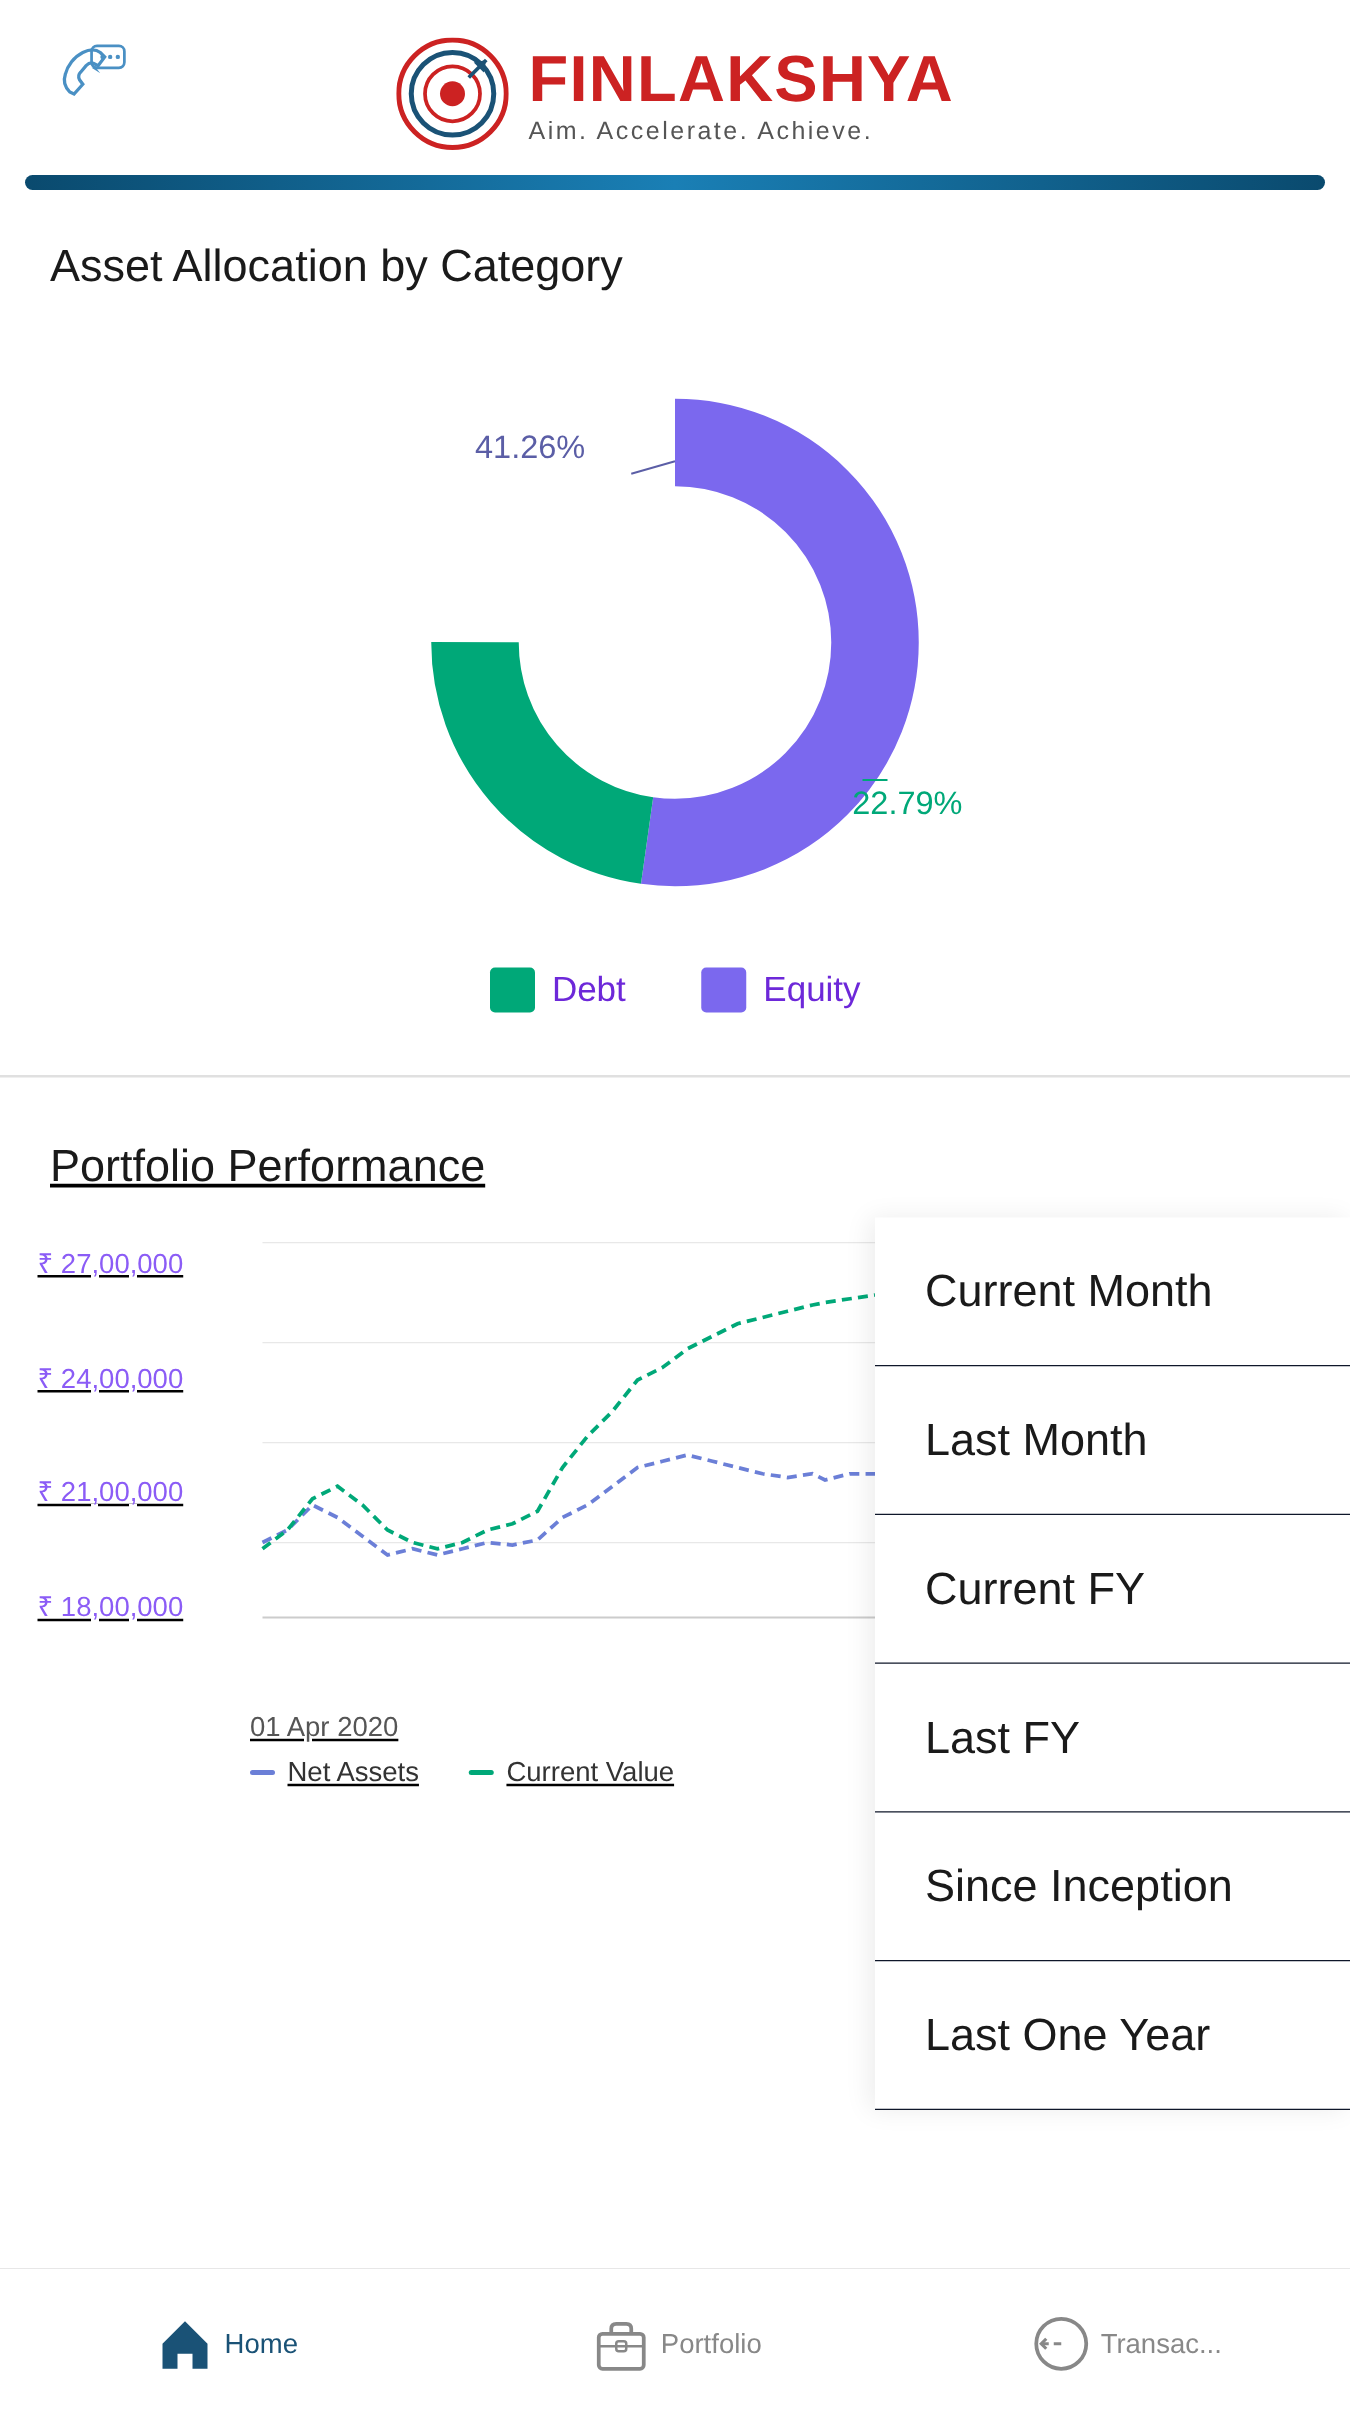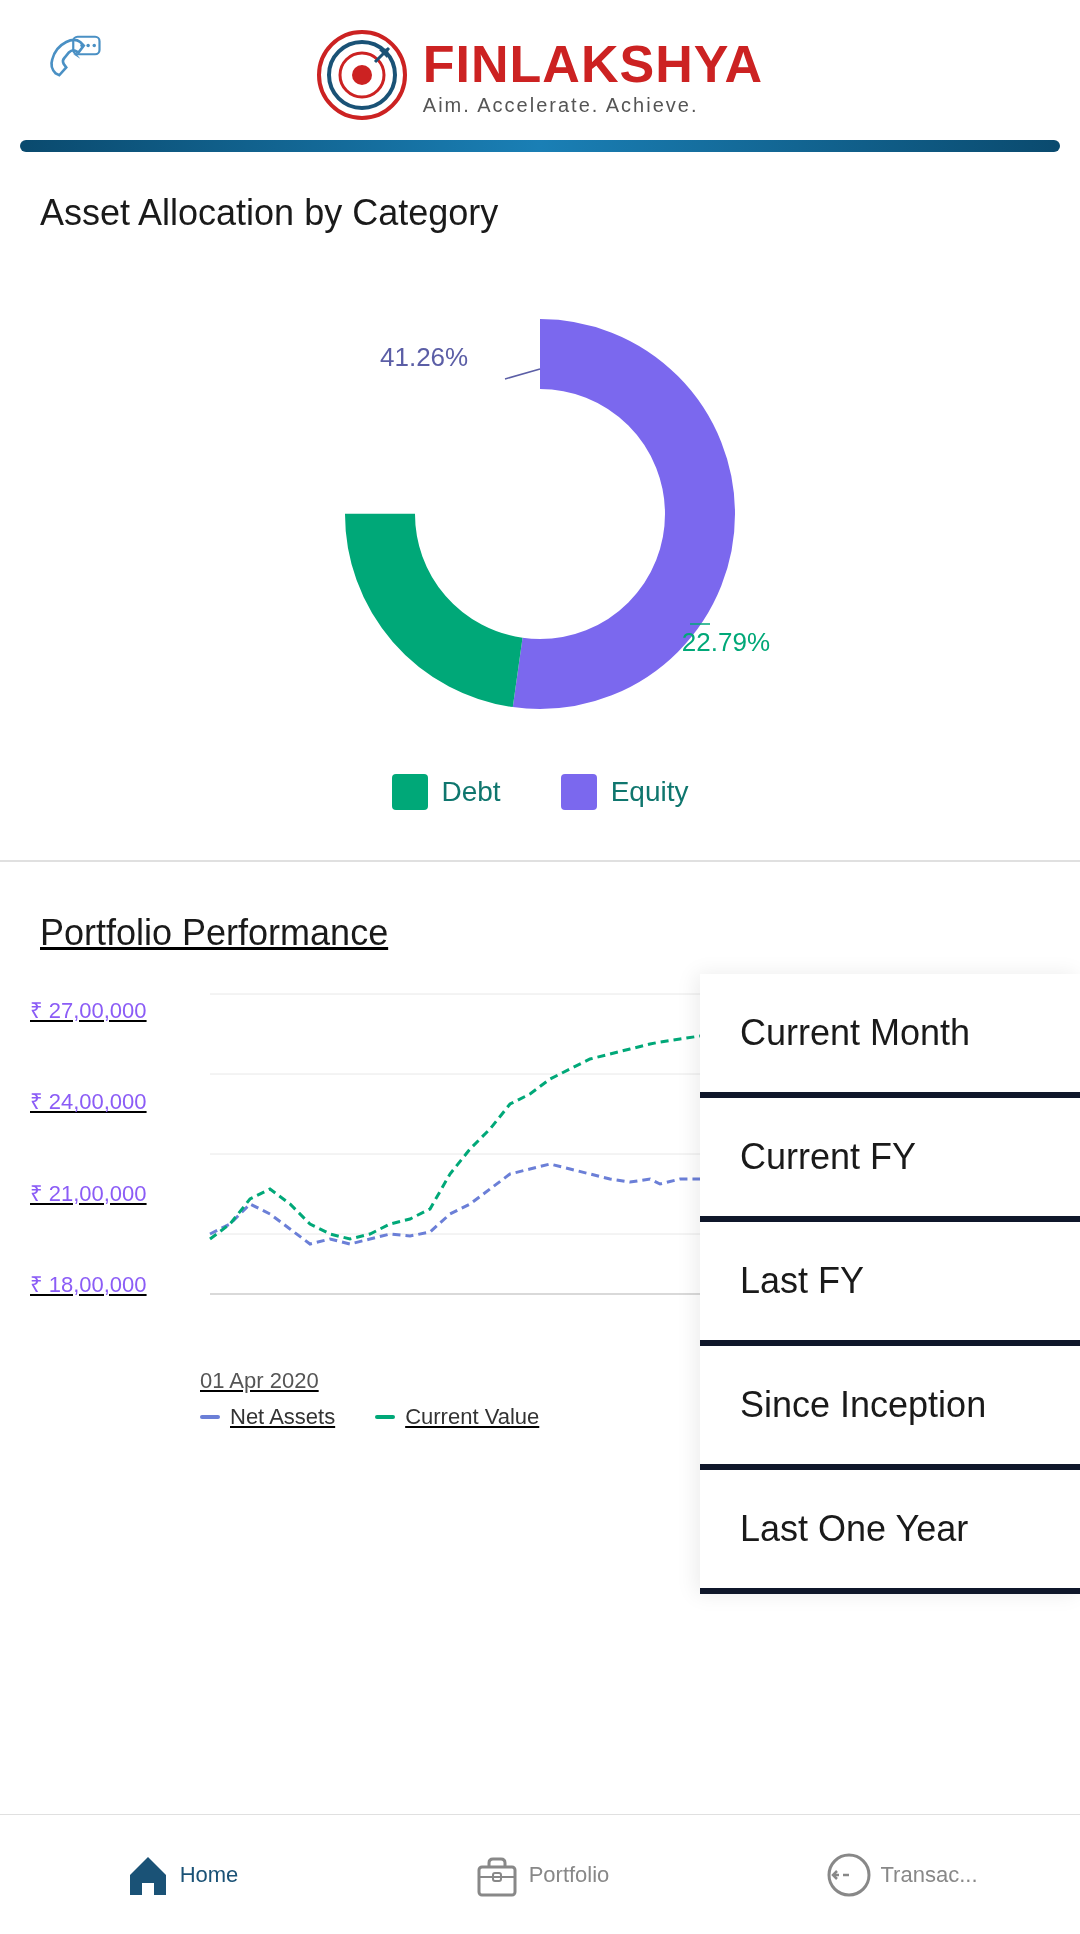--- a/index.html
+++ b/index.html
@@ -110,21 +110,21 @@
       display: flex;
       gap: 60px;
       margin-top: 20px;
       align-items: center;
     }
     .legend-item {
       display: flex;
       align-items: center;
       gap: 14px;
       font-size: 28px;
-      color: #0f766e;
+      color: #6d28d9;
     }
     .legend-box {
       width: 36px;
       height: 36px;
       border-radius: 4px;
     }
     .legend-box.debt { background: #00a878; }
     .legend-box.equity { background: #7b68ee; }
 
     
@@ -174,21 +174,21 @@
       top: 0;
       width: 380px;
       background: #fff;
       z-index: 10;
       box-shadow: -4px 0 20px rgba(0,0,0,0.08);
     }
     .dropdown-item {
       padding: 38px 40px;
       font-size: 36px;
       color: #1a1a1a;
-      border-bottom: 6px solid #0f172a;
+      border-bottom: 1px solid #0f172a;
       cursor: pointer;
     }
 
     
     .chart-x-label {
       padding: 10px 0 10px 200px;
       font-size: 22px;
       color: #555;
     }
     .chart-legend {
@@ -357,20 +357,23 @@
 
         <polyline points="10,260 30,250 50,230 70,240 90,255 110,270 130,265 150,270 170,265 190,260 210,262 230,258 250,240 270,230 290,215 310,200 330,195 350,190 370,195 390,200 410,205 430,208 450,205 460,210 480,205 500,205" fill="none" stroke="#6b7fd7" stroke-width="3" stroke-dasharray="8,5"></polyline>
 
         <polyline points="10,265 30,250 50,225 70,215 90,230 110,250 130,260 150,265 170,260 190,250 210,245 230,235 250,200 270,175 290,155 310,130 330,120 350,105 370,95 390,85 410,80 430,75 450,70 460,68 480,65 500,62" fill="none" stroke="#00a878" stroke-width="3" stroke-dasharray="8,5"></polyline>
       </svg>
     </div>
 
     <div class="dropdown-overlay">
       <div class="dropdown-item">
         <span>Current Month</span>
+      </div>
+      <div class="dropdown-item">
+        <span>Last Month</span>
       </div>
       <div class="dropdown-item">
         <span>Current FY</span>
       </div>
       <div class="dropdown-item">
         <span>Last FY</span>
       </div>
       <div class="dropdown-item">
         <span>Since Inception</span>
       </div>

